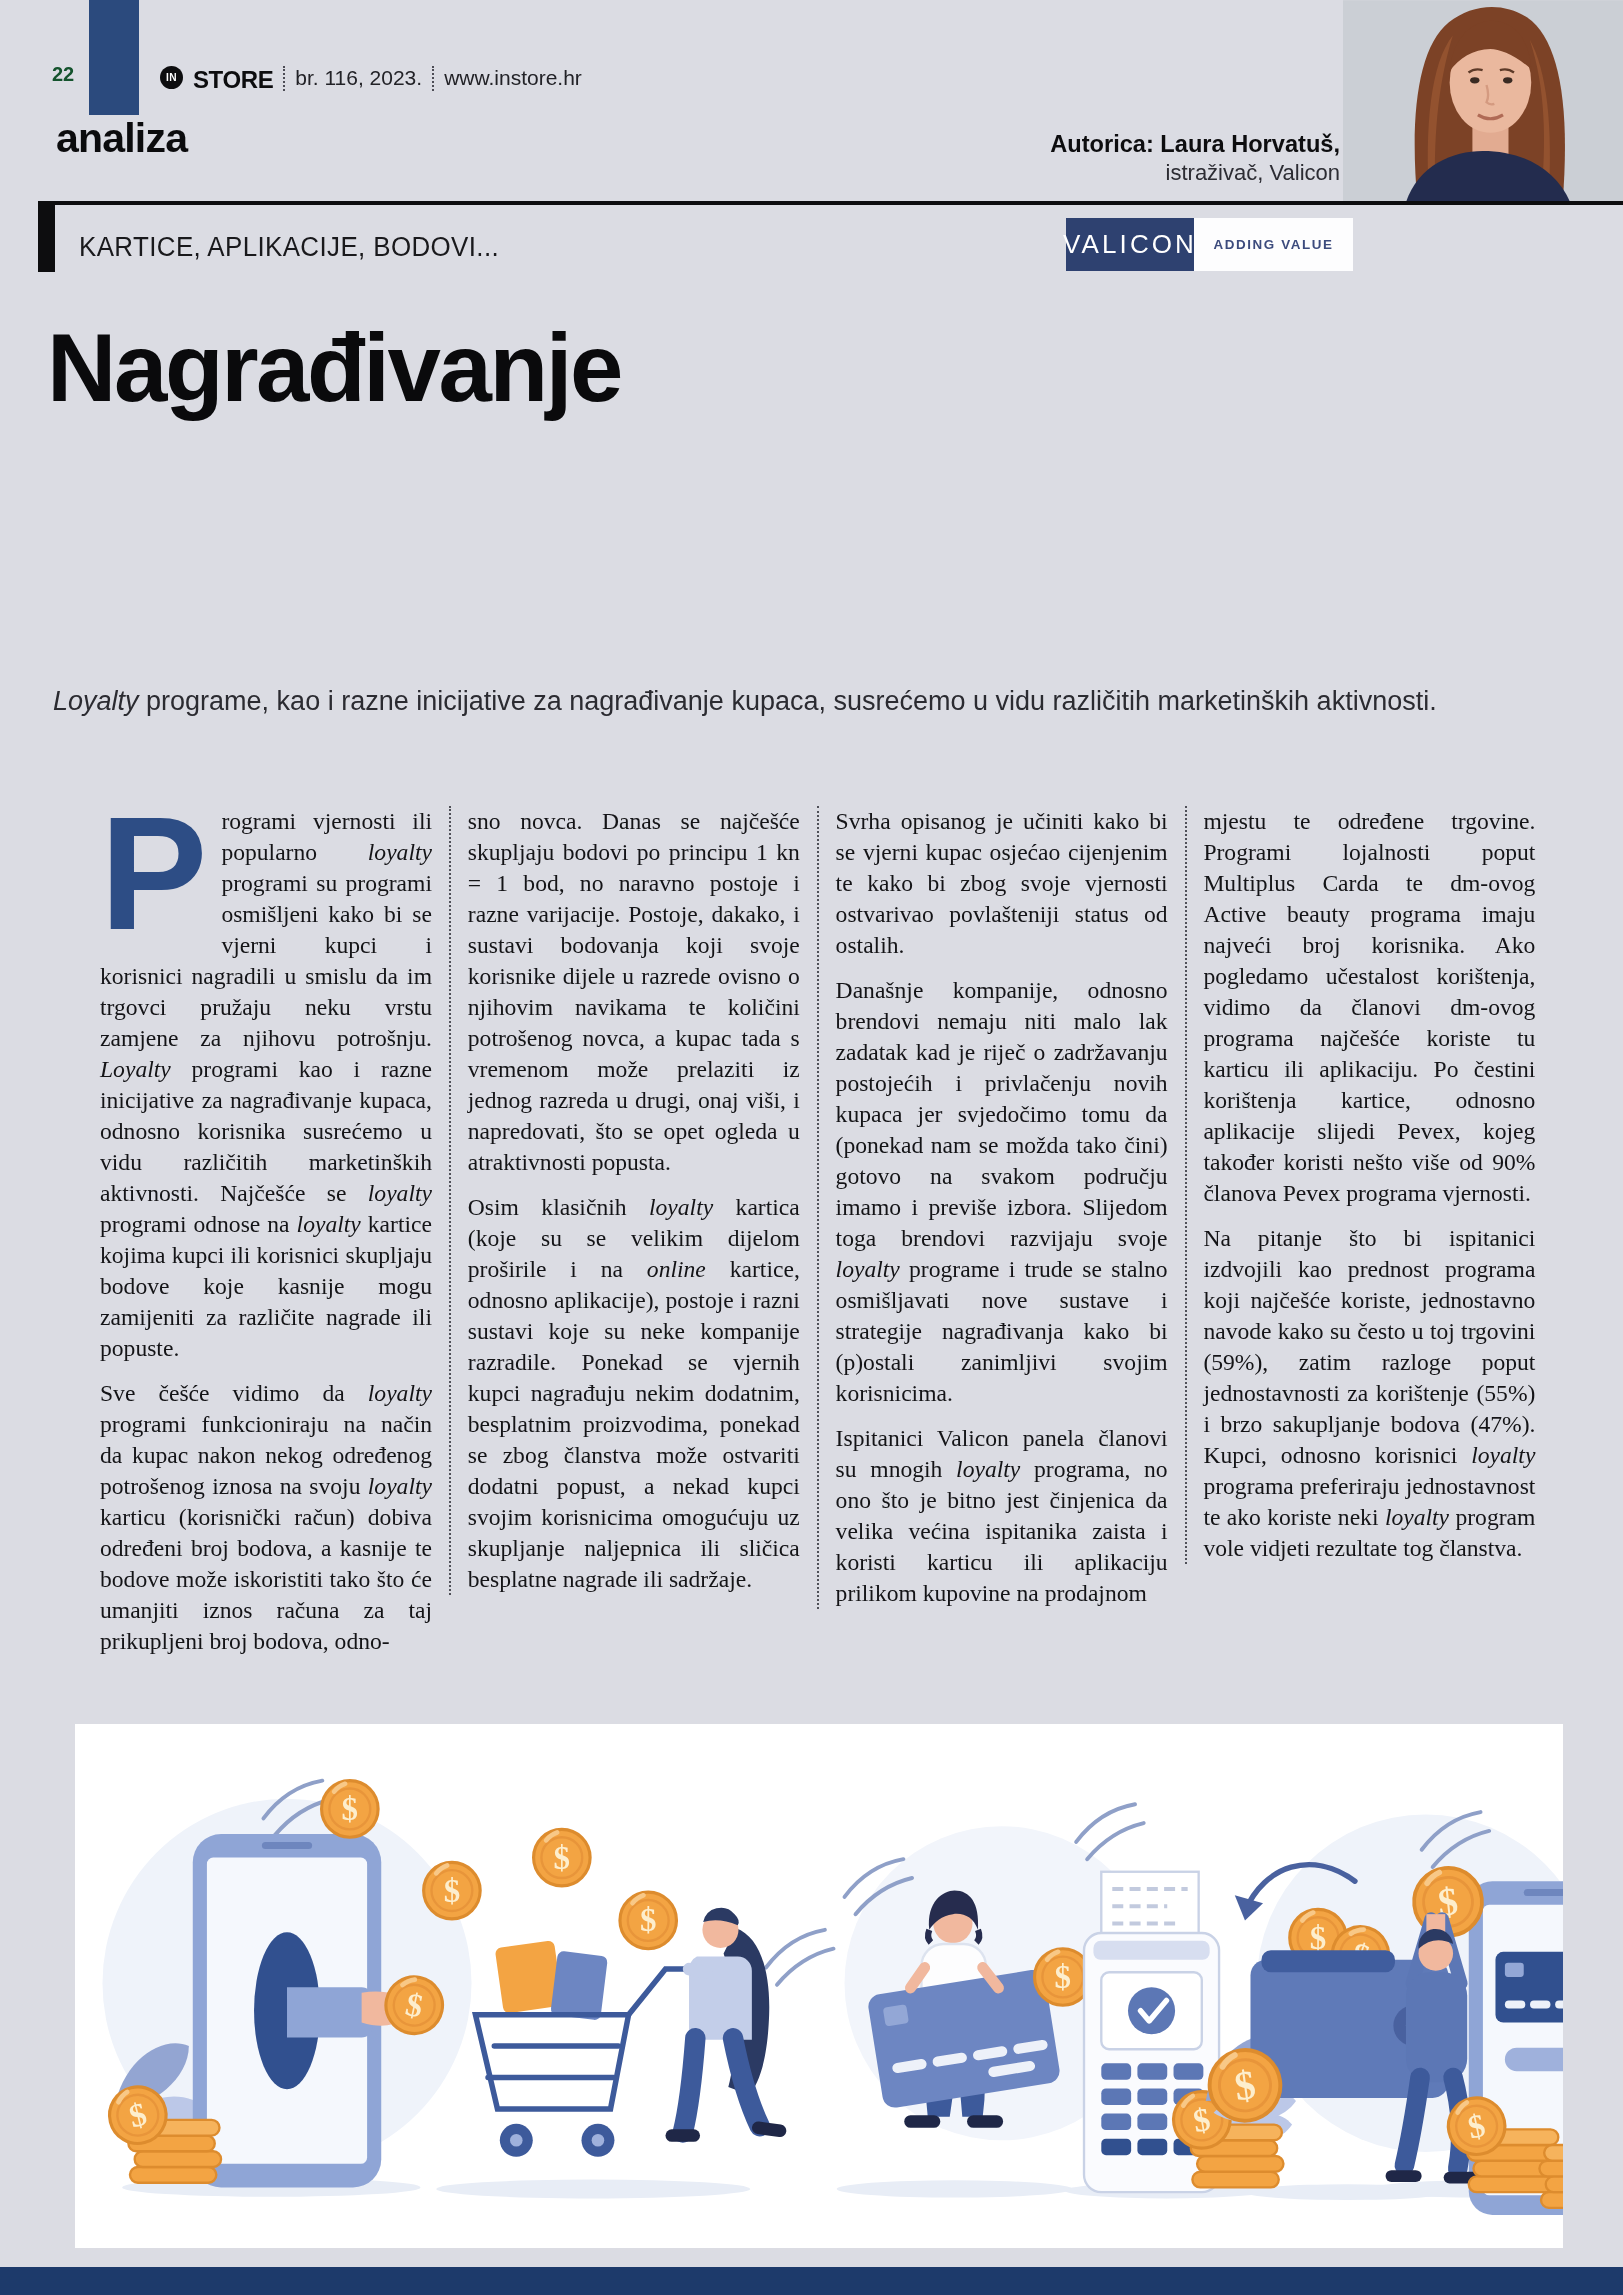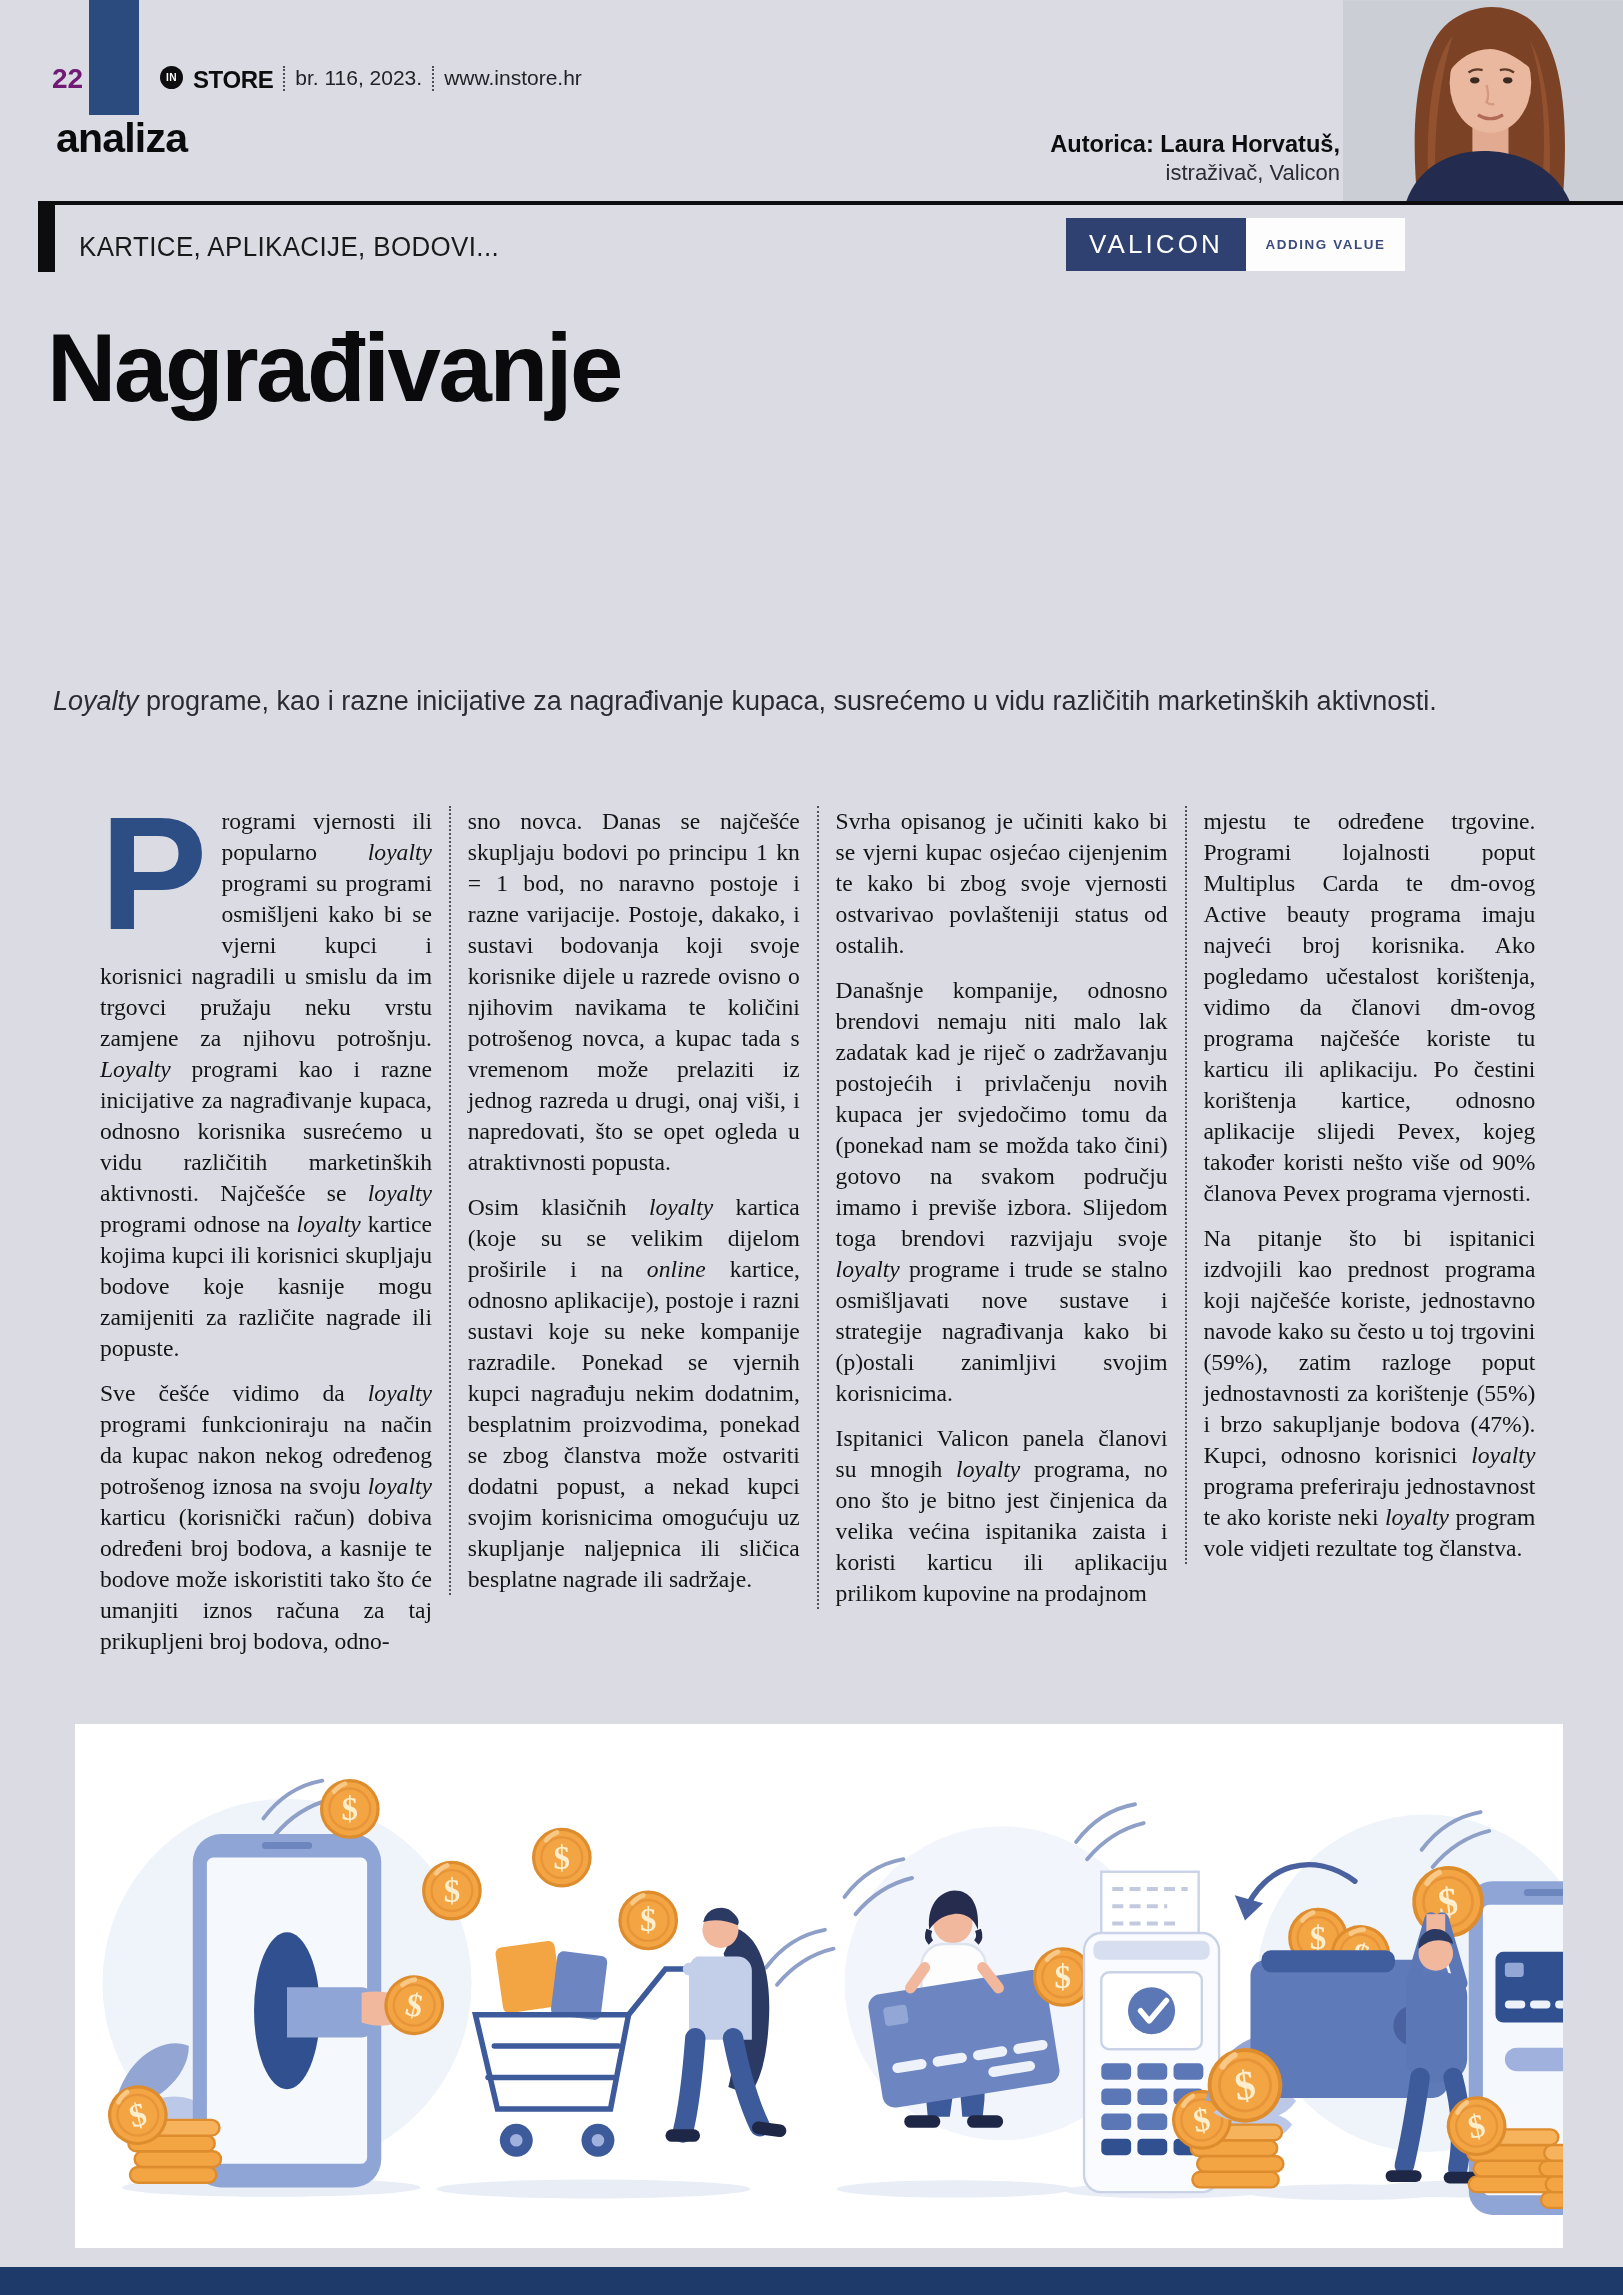--- a/index.html
+++ b/index.html
@@ -5,21 +5,21 @@
   html,body{margin:0;padding:0;}
   body{
     width:1623px;height:2295px;position:relative;overflow:hidden;
     background:#dbdce3;
     font-family:"Liberation Sans",sans-serif;
     color:#17171a;
   }
   .abs{position:absolute;}
 
   
-  .page-num{left:52px;top:63px;font-size:28px;font-weight:800;color:#701a75;}
+  .page-num{left:52px;top:63px;font-size:20px;font-weight:800;color:#14532d;}
   .mast-rect{left:89px;top:0;width:50px;height:115px;background:#2b4a7d;}
   .mast-row{left:160px;top:66px;display:flex;align-items:flex-start;gap:10px;}
   .in-circle{width:23px;height:23px;border-radius:50%;background:#0d0d0f;color:#fff;
     font-size:10.2px;font-weight:800;display:flex;align-items:center;justify-content:center;letter-spacing:0.4px;}
   .store-word{font-size:24px;font-weight:800;color:#0d0d0f;letter-spacing:-0.4px;}
   .mast-div{width:0;height:25px;border-left:2.4px dotted #4c4c55;}
   .mast-meta{font-size:21px;color:#222227;}
 
   
   .author-block{right:283px;top:130px;text-align:right;line-height:1.25;}
@@ -28,21 +28,21 @@
   .author-photo{right:0;top:0;width:280px;height:203px;display:block;}
 
   
   .section-title{left:56px;top:115px;font-size:41px;font-weight:900;color:#0b0b0d;letter-spacing:-0.8px;}
   .rule{left:38px;right:0;top:201px;height:3.9px;background:#0d0d0f;}
   .rule-tab{left:38px;top:201px;width:17.3px;height:71px;background:#0d0d0f;}
   .kicker{left:79px;top:232px;font-size:27px;color:#19191c;letter-spacing:0.4px;transform:scaleX(.96);transform-origin:left;}
 
   
   .valicon{left:1066px;top:218px;display:flex;height:53px;}
-  .valicon-navy{width:180px;background:#2e4170;color:#fff;display:flex;align-items:center;justify-content:center;
+  .valicon-navy{width:128px;background:#2e4170;color:#fff;display:flex;align-items:center;justify-content:center;
     font-size:26px;letter-spacing:3.1px;font-weight:400;}
   .valicon-white{width:159px;background:#fdfdfe;color:#3c4b7d;display:flex;align-items:center;justify-content:center;
     font-size:13.4px;letter-spacing:1.6px;font-weight:700;}
 
   
   .headline{left:47px;top:300px;font-size:96px;font-weight:900;line-height:1.42;letter-spacing:-2.4px;color:#0a0a0c;}
   .lead{left:53px;top:682px;width:1516px;font-size:27px;line-height:1.42;color:#2b2b31;}
   .lead em{font-style:italic;}
 
   

